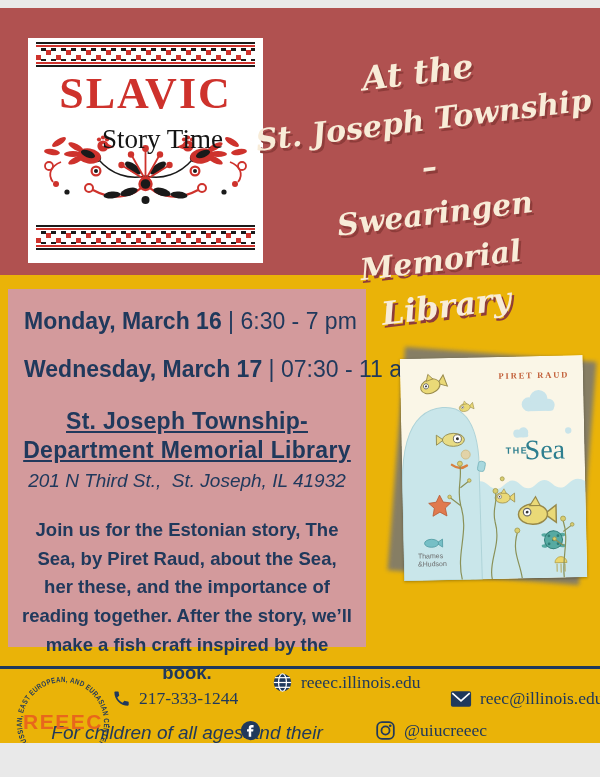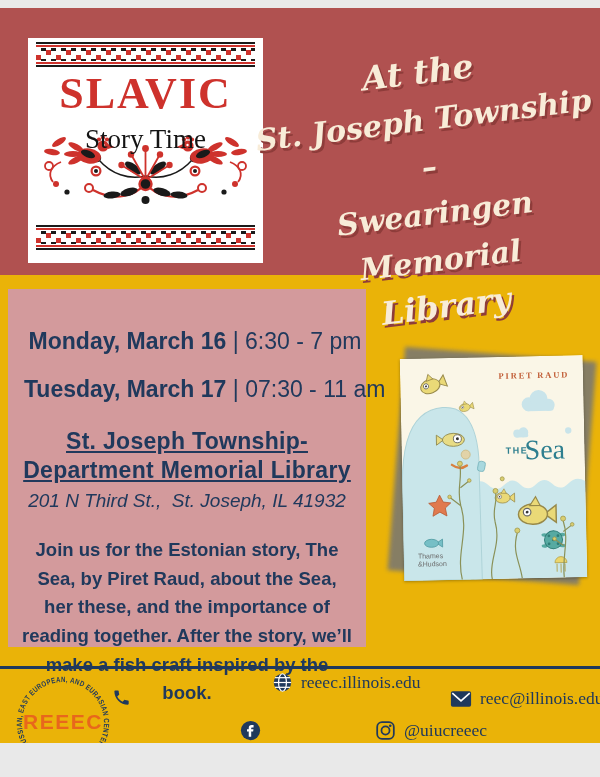--- a/index.html
+++ b/index.html
@@ -9,35 +9,35 @@
 
   
   .header{left:0;top:0;width:600px;height:267px;background:#b05150;}
   .logo-card{left:28px;top:30px;width:235px;height:225px;background:#ffffff;}
   .band{left:8px;width:219px;height:25px;}
   .band.top{top:4px;}
   .slavic{left:0;top:33px;width:235px;text-align:center;
           font-family:"Liberation Serif",serif;font-weight:bold;font-size:44px;
           letter-spacing:2px;color:#ce322c;line-height:1.05;}
   .storytime{left:0;top:86px;width:235px;text-align:center;z-index:2;
-          font-family:"Liberation Serif",serif;font-size:27px;color:#141414;}
+          font-family:"Liberation Serif",serif;font-size:27px;color:#141414;padding-left:17px;}
   .ornament{left:6px;top:94px;width:223px;height:92px;z-index:1;}
 
   .script-block{left:262px;top:40px;width:340px;transform:rotate(-7deg);
           text-align:center;color:#f8ecd8;
           font-family:"DejaVu Serif","Liberation Serif",serif;
           font-style:italic;font-weight:bold;
           text-shadow:2px 3px 0 #8e3c3a;}
   .script-block .l1{font-size:33px;line-height:48px;}
   .script-block .l2,.script-block .l3{font-size:30px;line-height:47px;}
   .script-block .l4{font-size:32px;line-height:47px;}
 
   
   .panel{left:8px;top:281px;width:358px;height:358px;background:#d39a9c;color:#20395c;}
-  .sessions{padding:28px 0 0 16px;text-align:center;}
+  .sessions{padding:8px 0 0 16px;}
   .session{font-size:23px;line-height:48px;white-space:nowrap;}
   .session .d{font-weight:bold;}
   .session .t{font-weight:normal;}
   .venue{margin-top:14px;text-align:center;font-weight:bold;font-size:23px;line-height:29px;letter-spacing:.3px;text-decoration:underline;}
   .address{margin-top:5px;text-align:center;font-style:italic;font-size:19px;white-space:pre-wrap;}
   .description{margin-top:24px;padding:0 14px;text-align:center;font-weight:bold;
                font-size:18.5px;line-height:1.55;}
   .audience{margin-top:34px;text-align:center;font-style:italic;font-weight:500;font-size:19px;}
 
   
@@ -153,21 +153,21 @@
   </div>
 
   <div class="abs panel">
     <div class="sessions">
       <div class="session">
         <span class="d">Monday, March 16</span>
         <span class="t">|</span>
         <span class="t">6:30 - 7 pm</span>
       </div>
       <div class="session">
-        <span class="d">Tuesday, March 17</span>
+        <span class="d">Wednesday, March 17</span>
         <span class="t">|</span>
         <span class="t">07:30 - 11 am</span>
       </div>
     </div>
     <div class="venue">
       <div>St. Joseph Township-</div>
       <div>Department Memorial Library</div>
     </div>
     <div class="address">201 N Third St.,  St. Joseph, IL 41932</div>
     <div class="description">Join us for the Estonian story, The Sea, by Piret Raud, about the Sea, her these, and the importance of reading together. After the story, we’ll make a fish craft inspired by the book.</div>
@@ -287,20 +287,21 @@
     <text x="53" y="57" text-anchor="middle" font-size="21" font-weight="bold" letter-spacing="1.5" fill="#e8671c" font-family="Liberation Sans, sans-serif">REEEC</text>
     <g>
       <path d="M42,78 h22 v8 h-6 v13 h6 v8 h-22 v-8 h6 v-13 h-6 z" fill="#e8671c" stroke="#20395c" stroke-width="1.6"></path>
     </g>
   </svg>
 
   <div class="abs contact c-phone">
     <svg width="19" height="19" viewBox="0 0 24 24">
       <path fill="#20395c" d="M6.6 10.8c1.5 2.9 3.8 5.2 6.7 6.7l2.2-2.2c.3-.3.7-.4 1-.2 1.1.4 2.3.6 3.6.6.6 0 1 .4 1 1V20c0 .6-.4 1-1 1C10.6 21 3 13.4 3 4c0-.6.4-1 1-1h3.5c.6 0 1 .4 1 1 0 1.2.2 2.4.6 3.6.1.3 0 .7-.2 1l-2.3 2.2z"></path>
     </svg>
+    <span>217-333-1244</span>
   </div>
 
   <div class="abs contact c-web">
     <svg width="21" height="21" viewBox="0 0 24 24">
       <circle cx="12" cy="12" r="10" fill="#20395c"></circle>
       <g stroke="#ffffff" stroke-width="1.4" fill="none">
         <ellipse cx="12" cy="12" rx="4.5" ry="10"></ellipse>
         <line x1="2" y1="12" x2="22" y2="12"></line>
         <line x1="3.5" y1="6.5" x2="20.5" y2="6.5"></line>
         <line x1="3.5" y1="17.5" x2="20.5" y2="17.5"></line>

